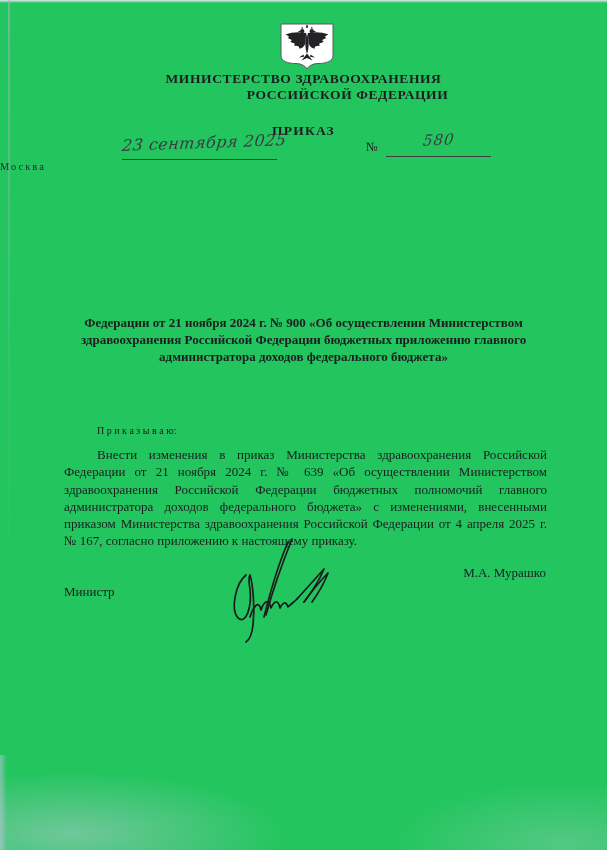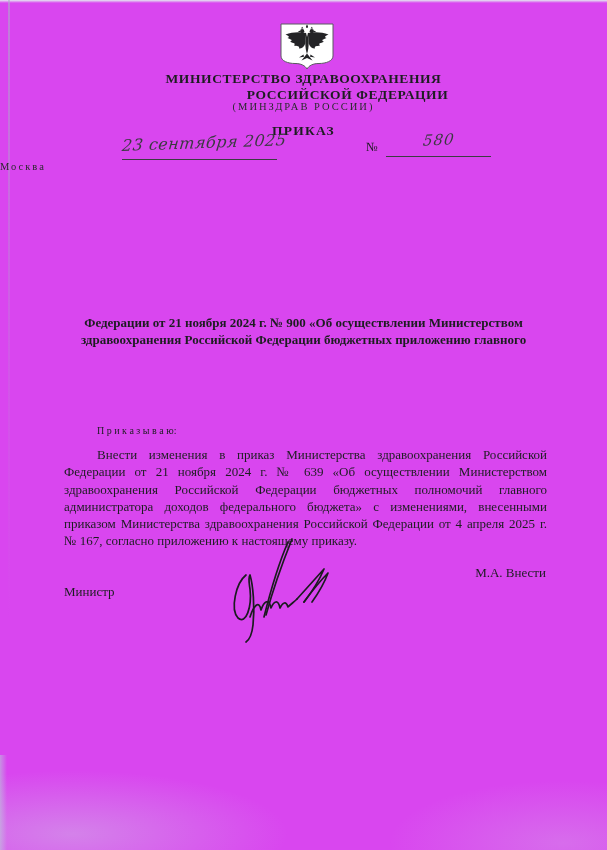--- a/index.html
+++ b/index.html
@@ -1,19 +1,19 @@
 <!DOCTYPE html>
 <html><head>
 <meta charset="utf-8">
 <style>
   html,body{margin:0;padding:0;background:#ffffff;}
   .page{
     position:relative;
     width:607px;height:850px;
-    background:#d946ef;
+    background:#22c55e;
     overflow:hidden;
     font-family:"Liberation Serif","DejaVu Serif",serif;
     color:#1d1d21;
   }
   
   .scan-top-edge{position:absolute;left:0;top:0;width:607px;height:3px;
     background:linear-gradient(to bottom,#e4e8f0,rgba(255,255,255,0));}
   .scan-left-line{position:absolute;left:8px;top:0;width:2px;height:620px;
     background:linear-gradient(to bottom,rgba(170,178,198,.55),rgba(170,178,198,.15) 60%,rgba(170,178,198,0));}
   .scan-left-strip{position:absolute;left:0;top:755px;width:7px;height:95px;
@@ -87,42 +87,42 @@
         <path d="M30,10.5 C27.8,16 27.8,25 30,31 C32.2,25 32.2,16 30,10.5 Z"></path>
         <path d="M30,30.5 L24.5,37.5 L30,35 L35.5,37.5 Z"></path>
         <path d="M26.5,31.5 L22,34.5 L27,33.8 Z"></path>
         <path d="M33.5,31.5 L38,34.5 L33,33.8 Z"></path>
       </g>
     </svg>
   </div>
 
   <div class="ministry-1">МИНИСТЕРСТВО ЗДРАВООХРАНЕНИЯ</div>
   <div class="ministry-2">РОССИЙСКОЙ ФЕДЕРАЦИИ</div>
-  <div class="ministry-short">(МИНЗДРАВ РОССИИ)</div>
   <div class="doc-type">ПРИКАЗ</div>
 
   <div class="date-wrap">
     <span class="hand date-text">23 сентября 2025</span>
   </div>
   <div class="num-label">№</div>
   <div class="num-wrap">
     <span class="hand num-text">580</span>
   </div>
   <div class="city">Москва</div>
 
   <div class="order-title">
     <div>Федерации от 21 ноября 2024 г. № 900 «Об осуществлении Министерством</div>
     <div>здравоохранения Российской Федерации бюджетных приложению главного</div>
+    <div>администратора доходов федерального бюджета»</div>
   </div>
 
   <div class="order-command">П р и к а з ы в а ю:</div>
   <div class="order-paragraph">Внести изменения в приказ Министерства здравоохранения Российской Федерации от 21 ноября 2024 г. № 639 «Об осуществлении Министерством здравоохранения Российской Федерации бюджетных полномочий главного администратора доходов федерального бюджета» с изменениями, внесенными приказом Министерства здравоохранения Российской Федерации от 4 апреля 2025 г. № 167, согласно приложению к настоящему приказу.</div>
 
   <div class="minister-title">Министр</div>
-  <div class="minister-name">М.А. Внести</div>
+  <div class="minister-name">М.А. Мурашко</div>
   <div class="signature">
     <svg viewBox="0 0 124 112" width="124" height="112">
       <g fill="none" stroke="#1b1b1f" stroke-width="1.7" stroke-linecap="round" stroke-linejoin="round">
         <path d="M68,4 C60,24 48,58 42,80"></path>
         <path d="M64,7 C54,30 46,58 40,82"></path>
         <path d="M22,40 C12,48 6,74 14,83 C22,90 28,72 26,54 C25,47 24,43 26,40 C29,50 31,72 29,90 C28,99 25,105 22,107"></path>
         <path d="M26,82 C30,70 35,65 37,75 C40,66 45,63 47,73 C50,66 54,64 56,73 C59,67 62,66 64,72 C67,69 70,67 73,64"></path>
         <path d="M73,64 L100,34 C95,46 87,58 80,67"></path>
         <path d="M80,67 C88,56 96,46 104,38 C100,49 93,60 88,67"></path>
       </g>

